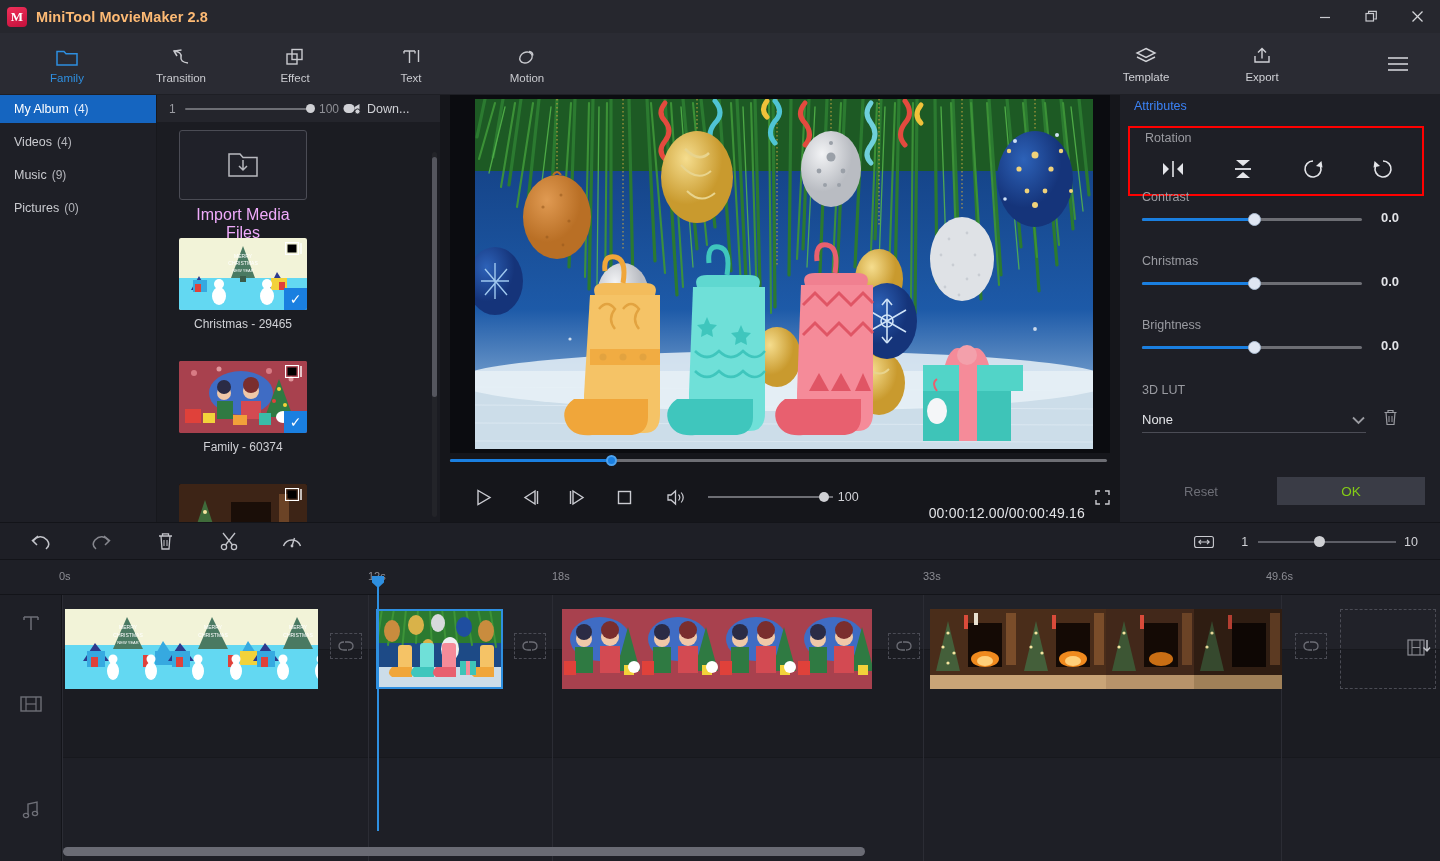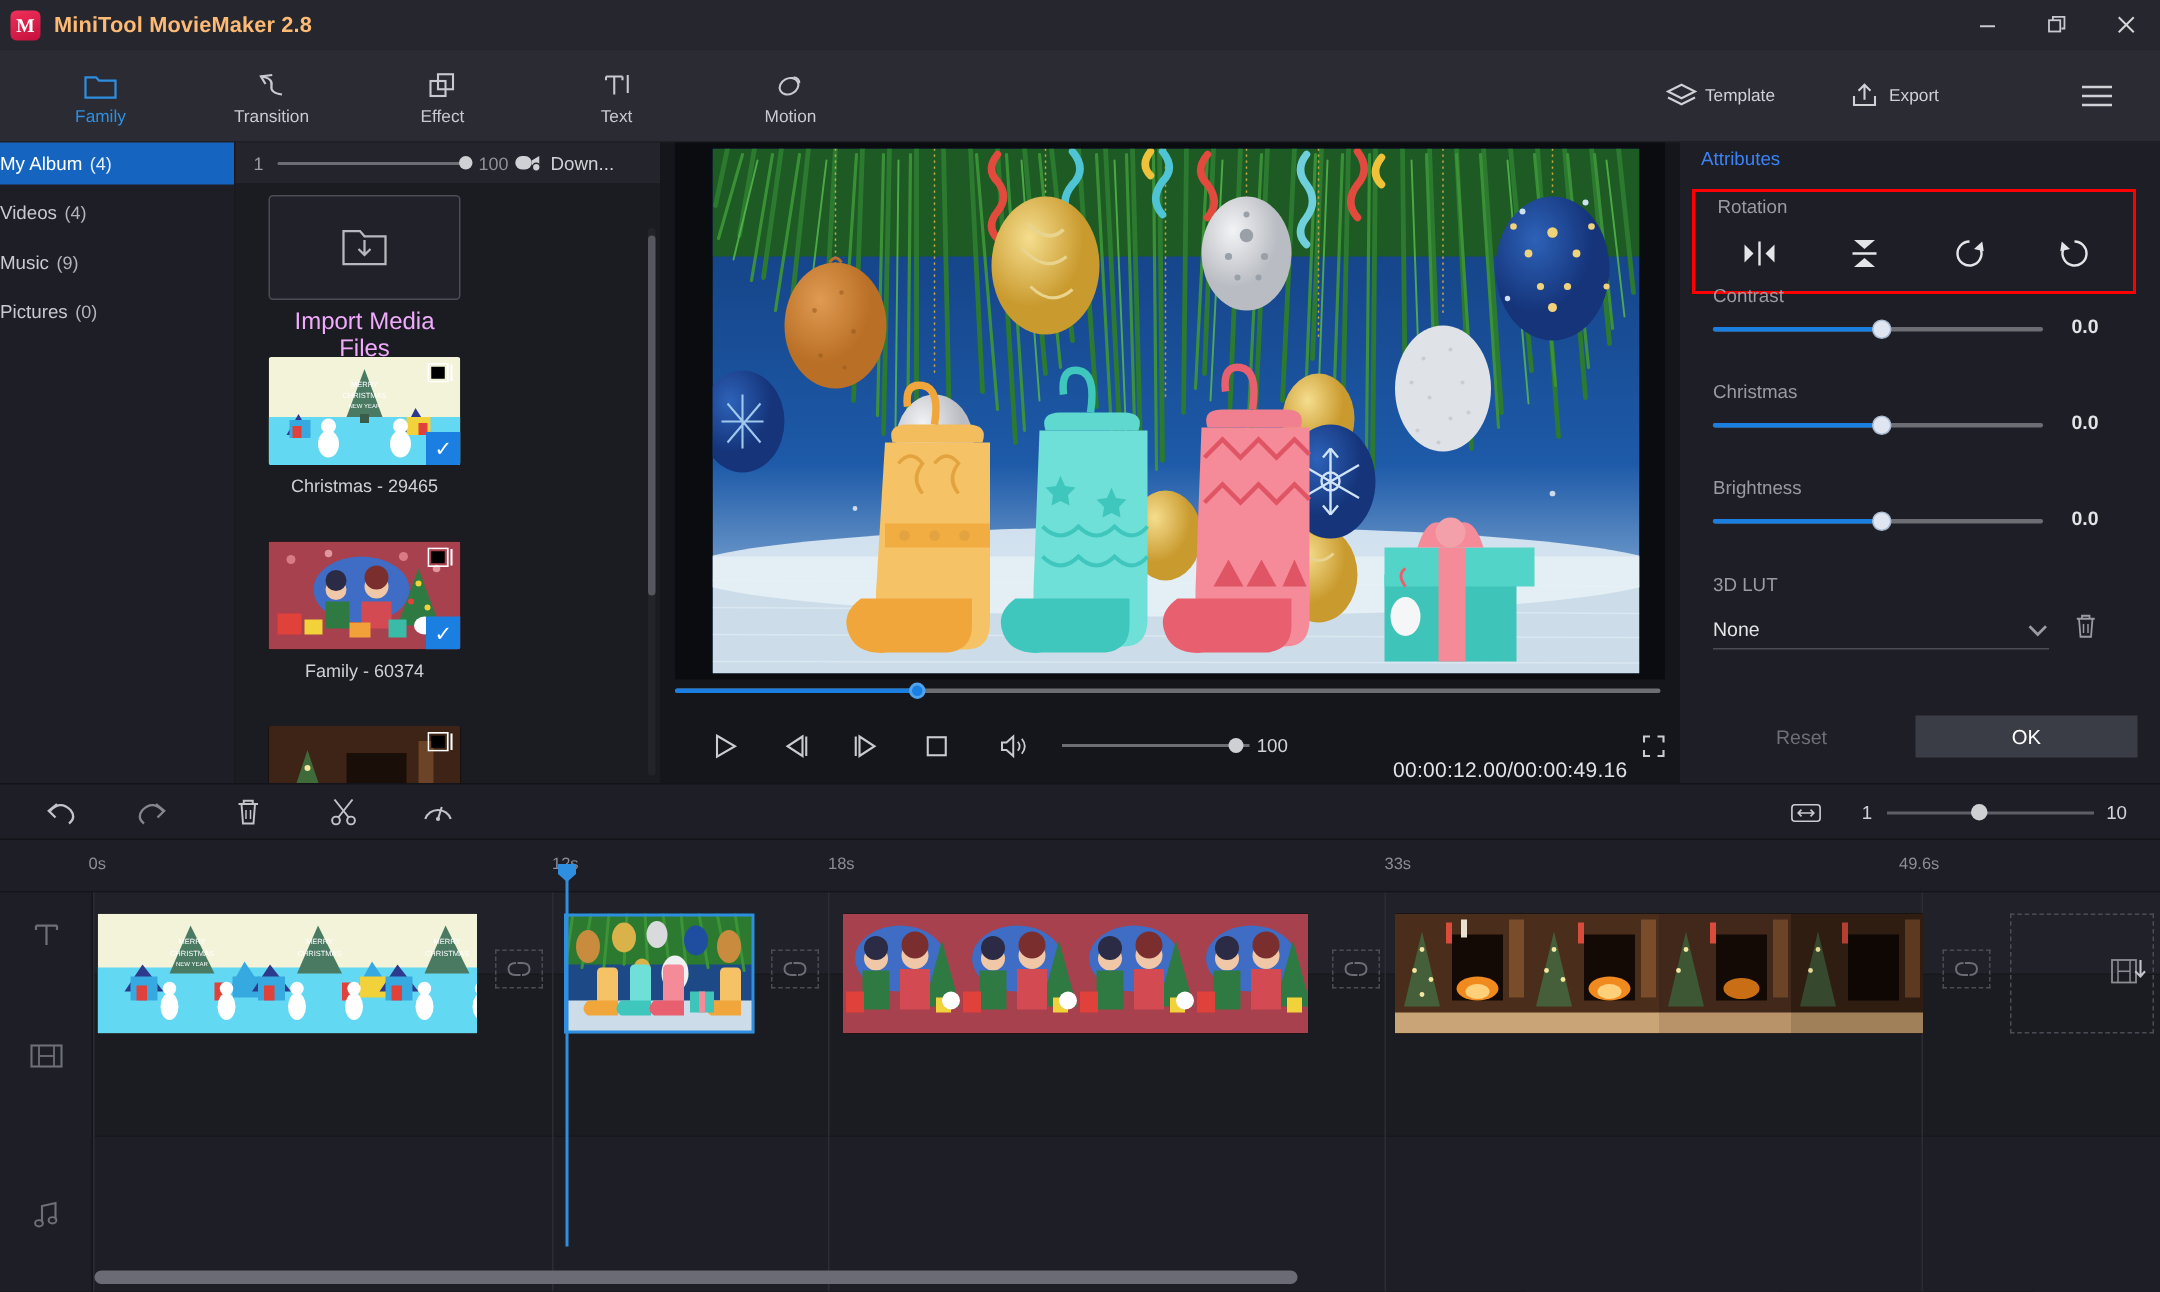--- a/index.html
+++ b/index.html
@@ -45,35 +45,35 @@
     position: absolute; top: 0; height: 62px; width: 100px;
     display: flex; flex-direction: column; align-items: center; justify-content: center;
     gap: 3px; color: #c9cacf; cursor: pointer;
   }
   .tab .tlabel { font-size: 11.5px; }
   .tab.active { color: #2e8fe0; }
   .tab .ticon { height: 24px; display: flex; align-items: center; justify-content: center; }
 
   .rtool {
     position: absolute; top: 0; height: 62px; width: 92px;
-    display: flex; flex-direction: row; align-items: center; justify-content: center;
+    display: flex; flex-direction: column; align-items: center; justify-content: center;
     gap: 4px; color: #d0d1d6; cursor: pointer; font-size: 11.5px;
   }
   .hamburger {
     position: absolute; top: 0; right: 22px; height: 62px; width: 40px;
     display: flex; align-items: center; justify-content: center; cursor: pointer;
   }
 
   
   .sidebar {
     position: absolute; left: 0; top: 95px; width: 157px; height: 427px;
     background: #1e1f26; border-right: 1px solid #17181d;
   }
   .sb-item {
-    height: 28px; display: flex; align-items: center; 
+    height: 28px; display: flex; align-items: center; padding-left: 14px;
     font-size: 12.5px; color: #c9cacf; cursor: pointer; margin-bottom: 5px;
   }
   .sb-item:first-child { margin-top: 0; }
   .sb-item.active { background: #1565c0; color: #fff; }
   .sb-count { margin-left: 5px; color: #b3b4ba; font-size: 12px; }
   .sb-item.active .sb-count { color: #e6eefb; }
 
   
   .mediapanel {
     position: absolute; left: 157px; top: 95px; width: 283px; height: 427px;
@@ -182,21 +182,21 @@
   .lut-value { font-size: 13px; color: #e2e3e7; }
   .lut-trash { position: absolute; left: 262px; top: 313px; color: #9a9ba1; cursor: pointer; }
 
   .attr-footer { position: absolute; left: 0; bottom: 17px; width: 320px; height: 28px; display: flex; }
   .btn-reset {
     width: 152px; height: 28px; margin-left: 5px; background: #1e1f26;
     color: #6e6f77; font-size: 13px; display: flex; align-items: center; justify-content: center;
     cursor: default;
   }
   .btn-ok {
-    width: 148px; height: 28px; background: #3a3c46; color: #ffffff; font-size: 13.5px;
+    width: 148px; height: 28px; background: #3a3c46; color: #84cc16; font-size: 13.5px;
     display: flex; align-items: center; justify-content: center; cursor: pointer;
   }
 
   
   .edittoolbar {
     position: absolute; left: 0; top: 522px; width: 1440px; height: 38px;
     background: #1e1f26; border-top: 1px solid #131419; border-bottom: 1px solid #131419;
     display: flex; align-items: center;
   }
   .et-btn { width: 63px; height: 38px; display: flex; align-items: center; justify-content: center; color: #c3c4ca; cursor: pointer; }

